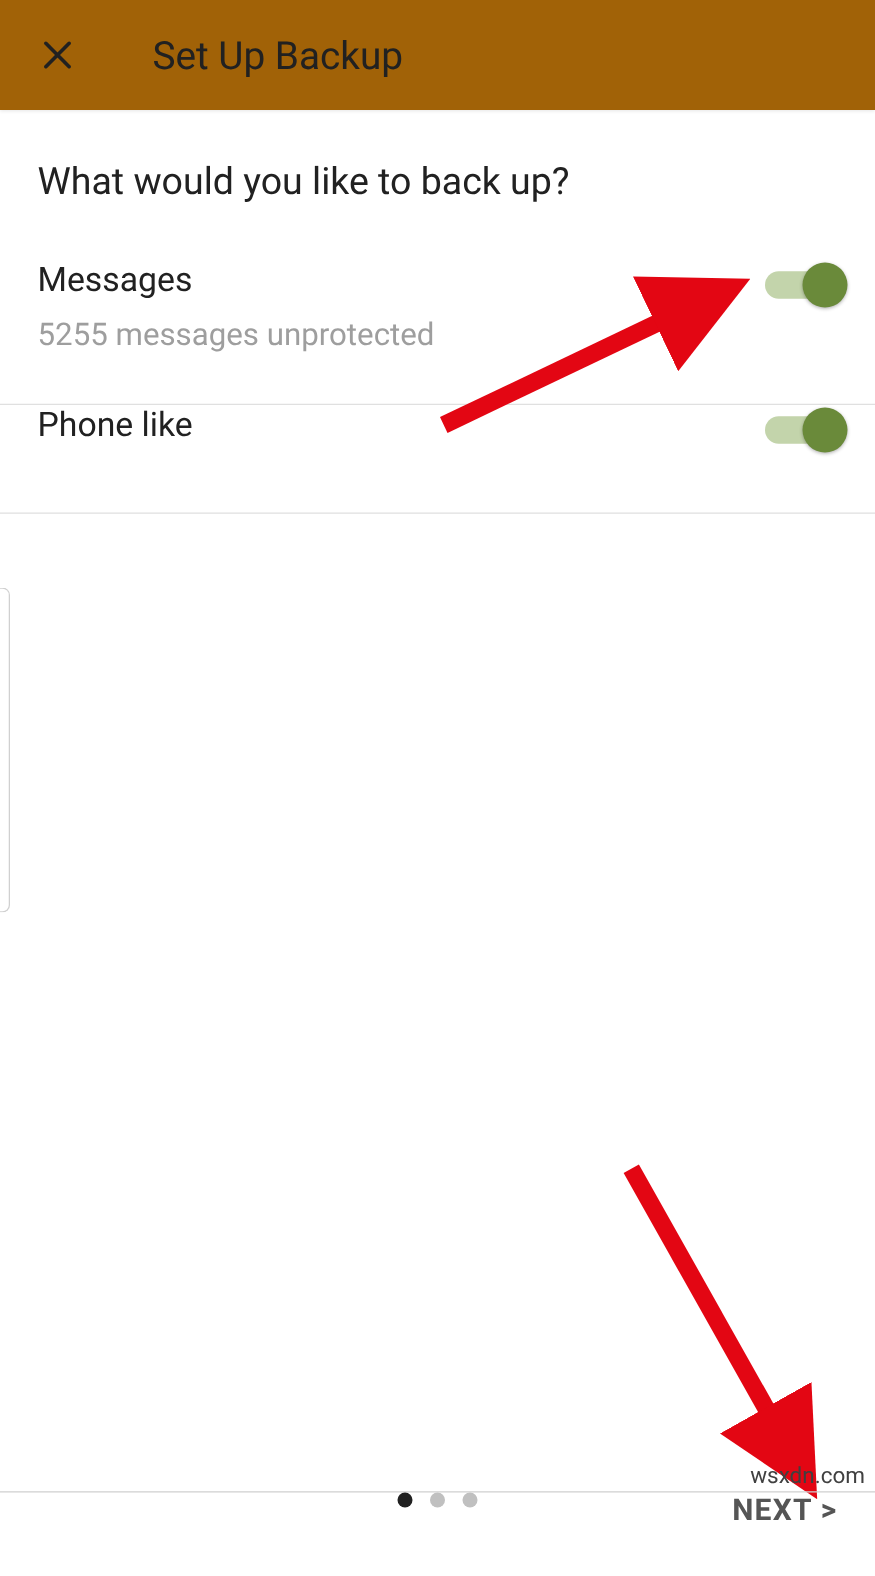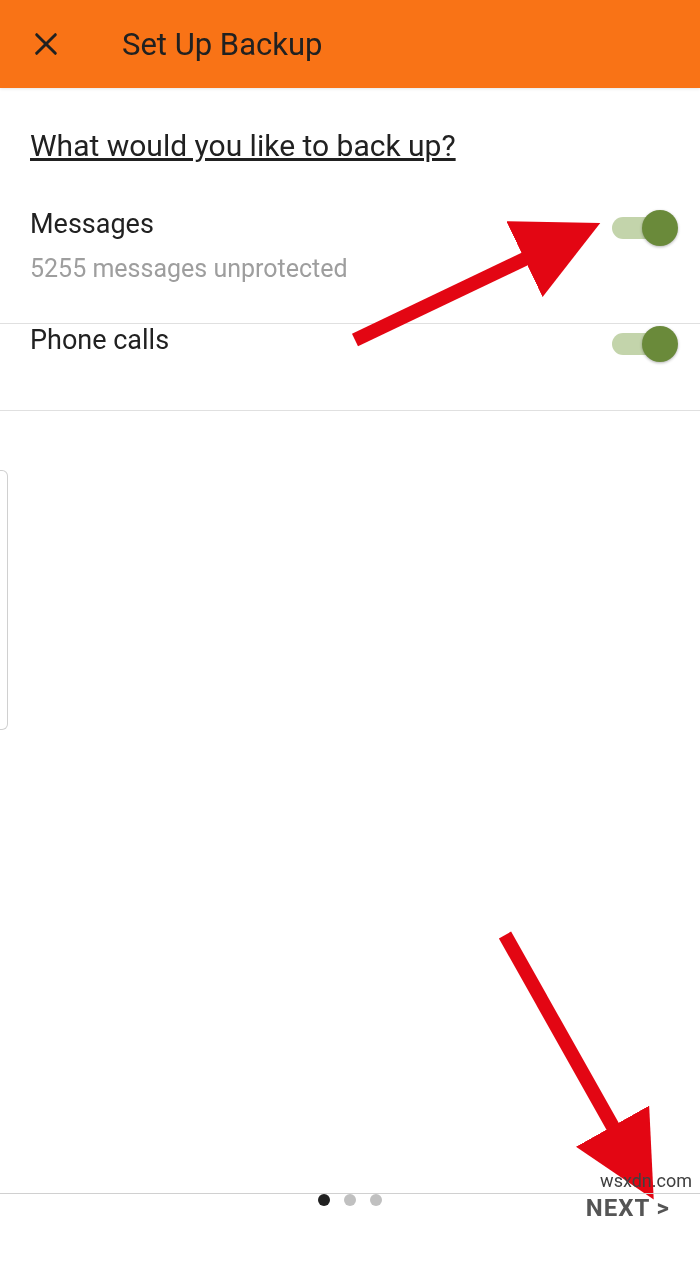--- a/index.html
+++ b/index.html
@@ -10,21 +10,21 @@
     body {
       font-family: Roboto, 'Helvetica Neue', Arial, sans-serif;
       width: 700px;
       height: 1261px;
       background: #ffffff;
       position: relative;
       overflow: hidden;
     }
     .header {
       height: 88px;
-      background: #f97316;
+      background: #a16207;
       display: flex;
       align-items: center;
       padding: 0 30px;
       box-shadow: 0 1px 3px rgba(0,0,0,0.1);
     }
     .close-btn {
       width: 32px;
       height: 32px;
       display: flex;
       align-items: center;
@@ -42,21 +42,20 @@
       font-weight: 400;
     }
     .content {
       padding: 40px 30px 0 30px;
     }
     .question {
       font-size: 30px;
       color: #212121;
       font-weight: 400;
       margin-bottom: 36px;
-      text-decoration: underline;
     }
     .option-row {
       display: flex;
       justify-content: space-between;
       align-items: flex-start;
       padding-bottom: 40px;
       border-bottom: 1px solid #e0e0e0;
       margin: 0 -30px;
       padding-left: 30px;
       padding-right: 28px;
@@ -208,21 +207,21 @@
       <div class="option-subtitle">5255 messages unprotected</div>
     </div>
     <div class="toggle">
       <div class="toggle-track"></div>
       <div class="toggle-thumb"></div>
     </div>
   </div>
 
   <div class="option-row">
     <div class="option-text">
-      <div class="option-title">Phone calls</div>
+      <div class="option-title">Phone like</div>
     </div>
     <div class="toggle">
       <div class="toggle-track"></div>
       <div class="toggle-thumb"></div>
     </div>
   </div>
 
 </div>
 
 <div class="side-panel-edge"></div>

